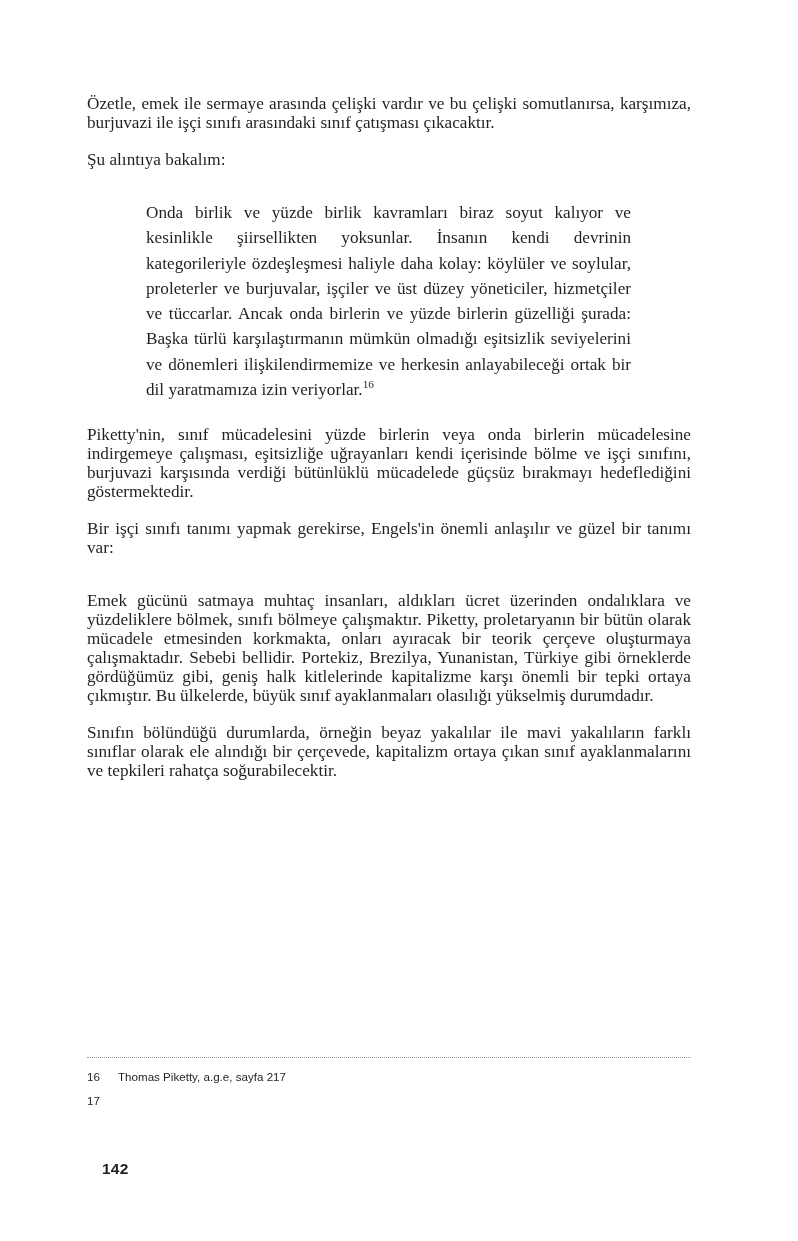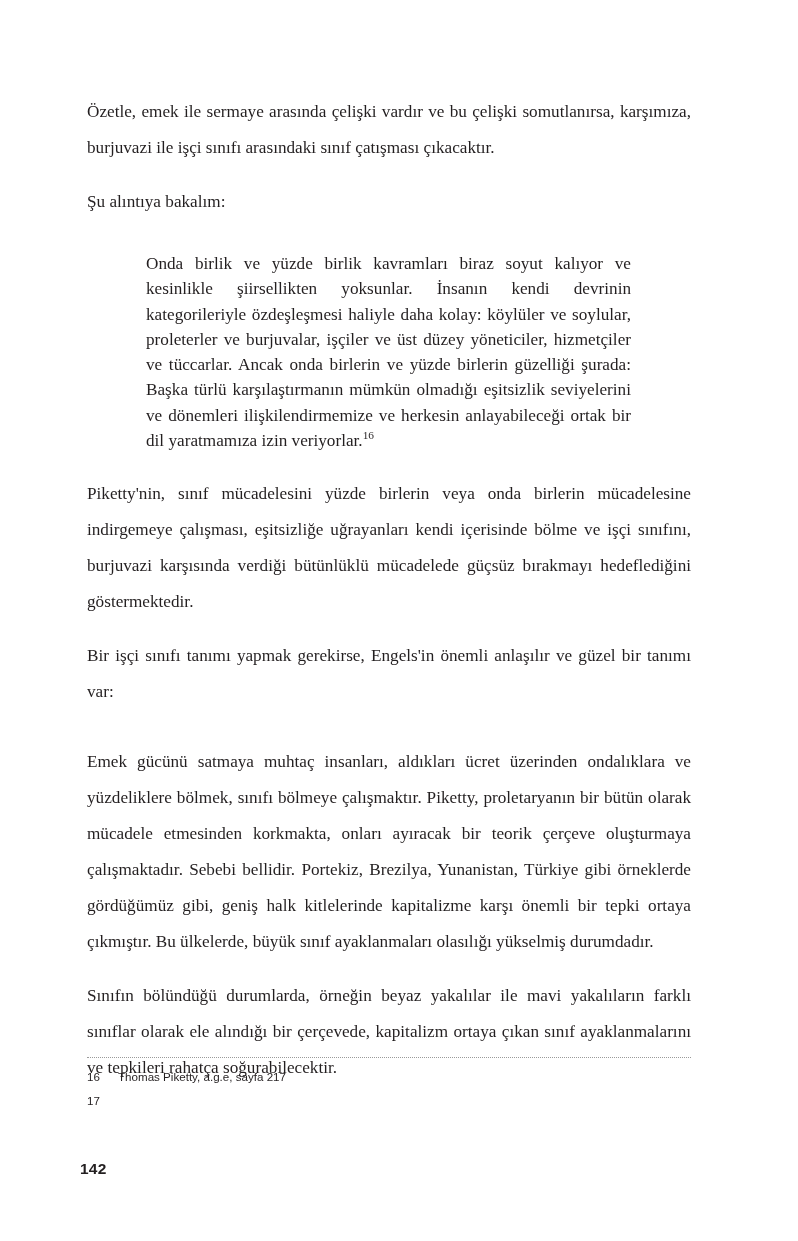--- a/index.html
+++ b/index.html
@@ -18,21 +18,21 @@
   .content {
     position: absolute;
     left: 87px;
     top: 94px;
     width: 604px;
   }
   p.body-para {
     margin: 0 0 12px 0;
     font-family: "Liberation Serif", "DejaVu Serif", serif;
     font-size: 17.2px;
-    line-height: 36px;
+    line-height: 19px;
     color: #231f20;
     text-align: justify;
     text-justify: inter-word;
     hyphens: manual;
     -webkit-hyphens: manual;
   }
   blockquote.quote {
     margin: 8px 0 12px 0;
     padding: 0;
     width: 485px;
@@ -79,21 +79,21 @@
   }
   .fn-num {
     position: absolute;
     left: 0;
     top: 0;
     font-family: "Liberation Sans", "DejaVu Sans", sans-serif;
     font-size: 11.6px;
   }
   .page-number {
     position: absolute;
-    left: 80px;
+    left: 102px;
     top: 1160px;
     font-family: "Liberation Sans", "DejaVu Sans", sans-serif;
     font-size: 15.5px;
     font-weight: bold;
     color: #231f20;
     letter-spacing: 0.2px;
   }
 </style>
 </head>
 <body>

